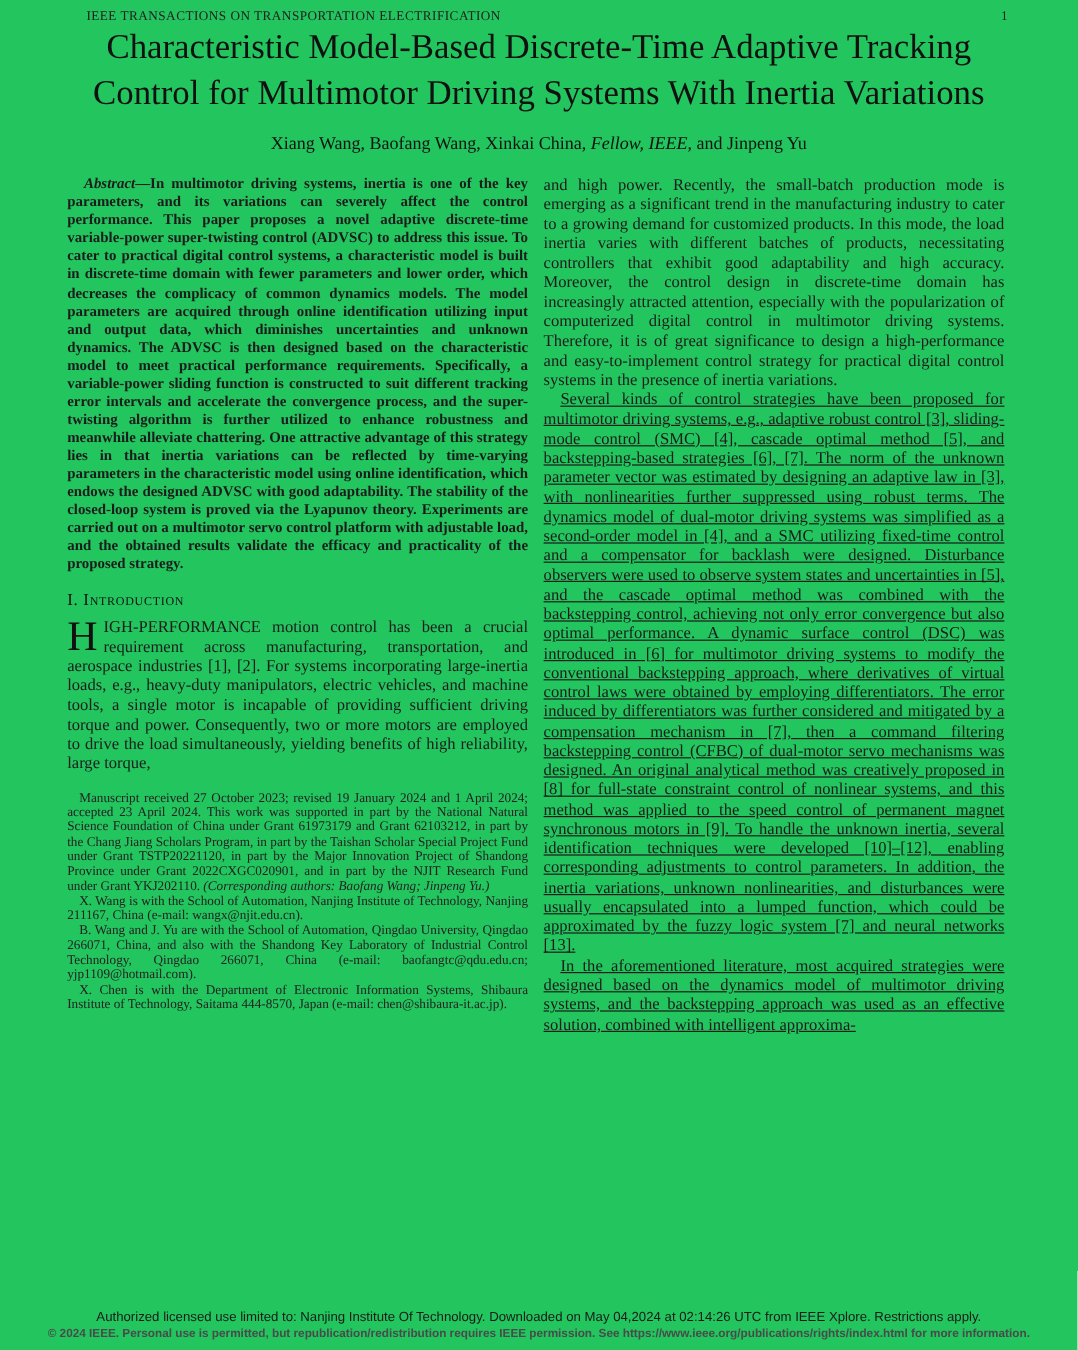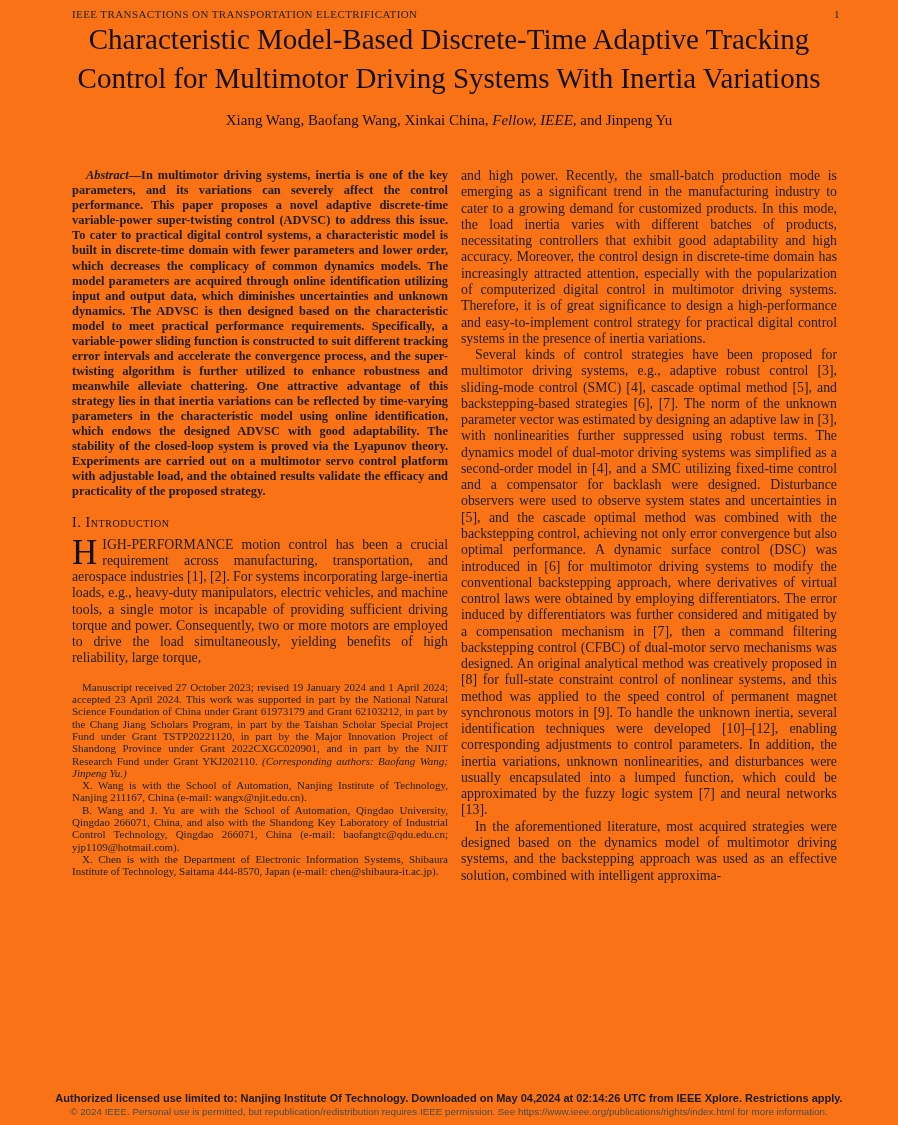--- a/index.html
+++ b/index.html
@@ -1,36 +1,36 @@
 <!DOCTYPE html>
 <html lang="en"><head>
 <meta charset="utf-8">
 <style>
   html,body { margin:0; padding:0; background:#ffffff; }
   .page {
-    width:898px; height:1125px; background:#f97316; position:relative;
+    width:898px; height:1125px; background:#22c55e; position:relative;
     font-family:"Liberation Serif", serif; color:#1c1c1c; box-sizing:border-box;
     overflow:hidden;
   }
   
   .runhead {
     position:absolute; top:8px; left:72px; right:58px;
     display:flex; justify-content:space-between; align-items:baseline;
     font-size:11px; letter-spacing:0.4px; color:#222;
   }
   
   .titleblock { padding-top:20px; text-align:center; }
   .paper-title {
     margin:0 56px; font-size:29px; font-weight:400; line-height:1.33; color:#111;
   }
   .authors { margin-top:15px; font-size:15px; color:#111; }
   .authors .it { font-style:italic; }
   
   .columns {
-    display:flex; gap:13px; margin-top:39px; padding-left:72px; padding-right:61px;
+    display:flex; gap:13px; margin-top:17px; padding-left:56px; padding-right:61px;
     box-sizing:border-box;
   }
   .col { flex:1 1 0; min-width:0; }
   .jtext { text-align:justify; }
   .abstract, .indexterms {
     font-size:12.4px; font-weight:bold; line-height:1.215; text-indent:14px; margin:0;
   }
   .indexterms { margin-top:10px; }
   .lead-it { font-style:italic; }
   .sec-head {
@@ -38,28 +38,28 @@
     font-variant:small-caps; letter-spacing:0.6px; color:#111;
   }
   .body-para { font-size:13.8px; line-height:1.18; margin:0; color:#1c1c1c; }
   .body-para.indent { text-indent:14px; }
   .dropcap {
     float:left; font-size:35px; line-height:29px; padding:1px 5px 0 0; color:#111;
   }
   .footnotes { margin-top:14px; font-size:11px; line-height:1.12; color:#222; }
   .footnotes p { margin:0; text-indent:10px; }
   .fn-it { font-style:italic; }
-  .rc p + p { margin-top:0; }
+  .rc p + p { margin-top:0;text-decoration:underline; }
   
   .pagefoot {
     position:absolute; left:0; right:0; bottom:8px; text-align:center;
     font-family:"Liberation Sans", sans-serif;
   }
-  .foot1 { font-size:11px; font-weight:bold; color:#1a1a1a;text-align:center; }
-  .foot2 { font-size:9.8px; color:#4a4a4a; margin-top:2px; }
+  .foot1 { font-size:11px; font-weight:normal; color:#1a1a1a;text-align:center; }
+  .foot2 { font-size:9.8px; color:#4a4a4a; margin-top:2px;font-weight:bold; }
 </style>
 </head>
 <body>
 
 <div class="page">
 
   <div class="runhead">
     <span>IEEE TRANSACTIONS ON TRANSPORTATION ELECTRIFICATION</span>
     <span>1</span>
   </div>

